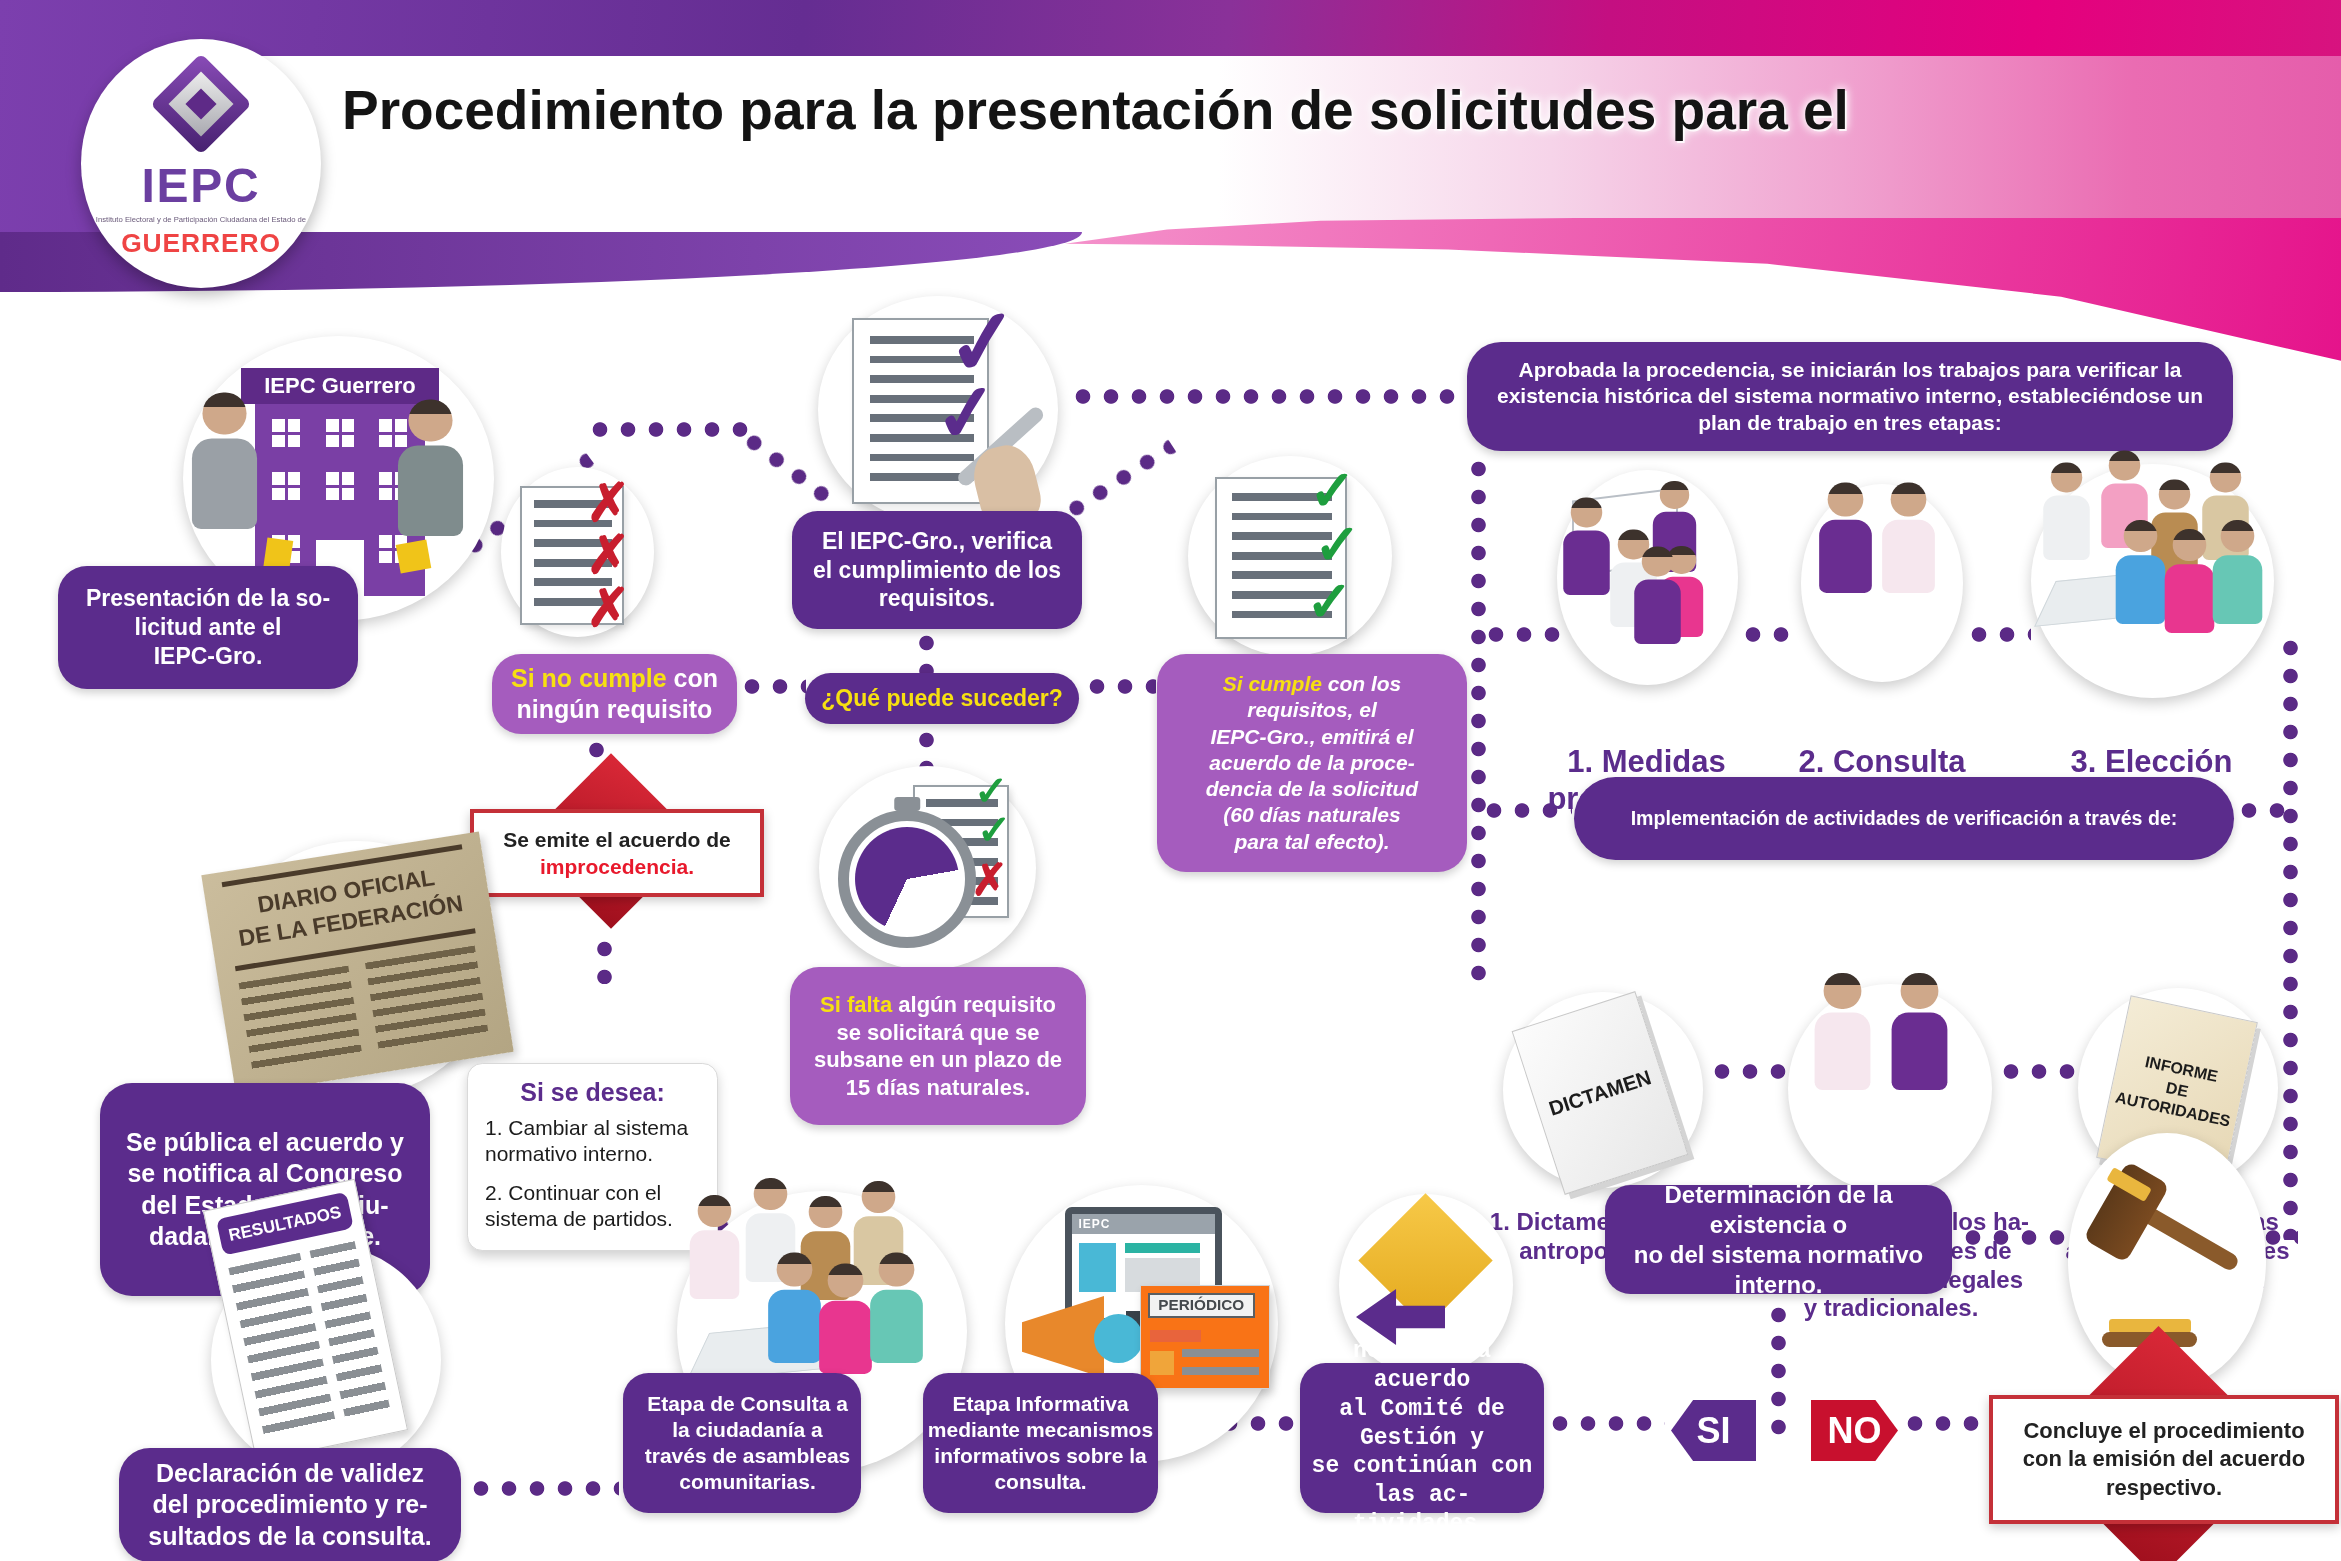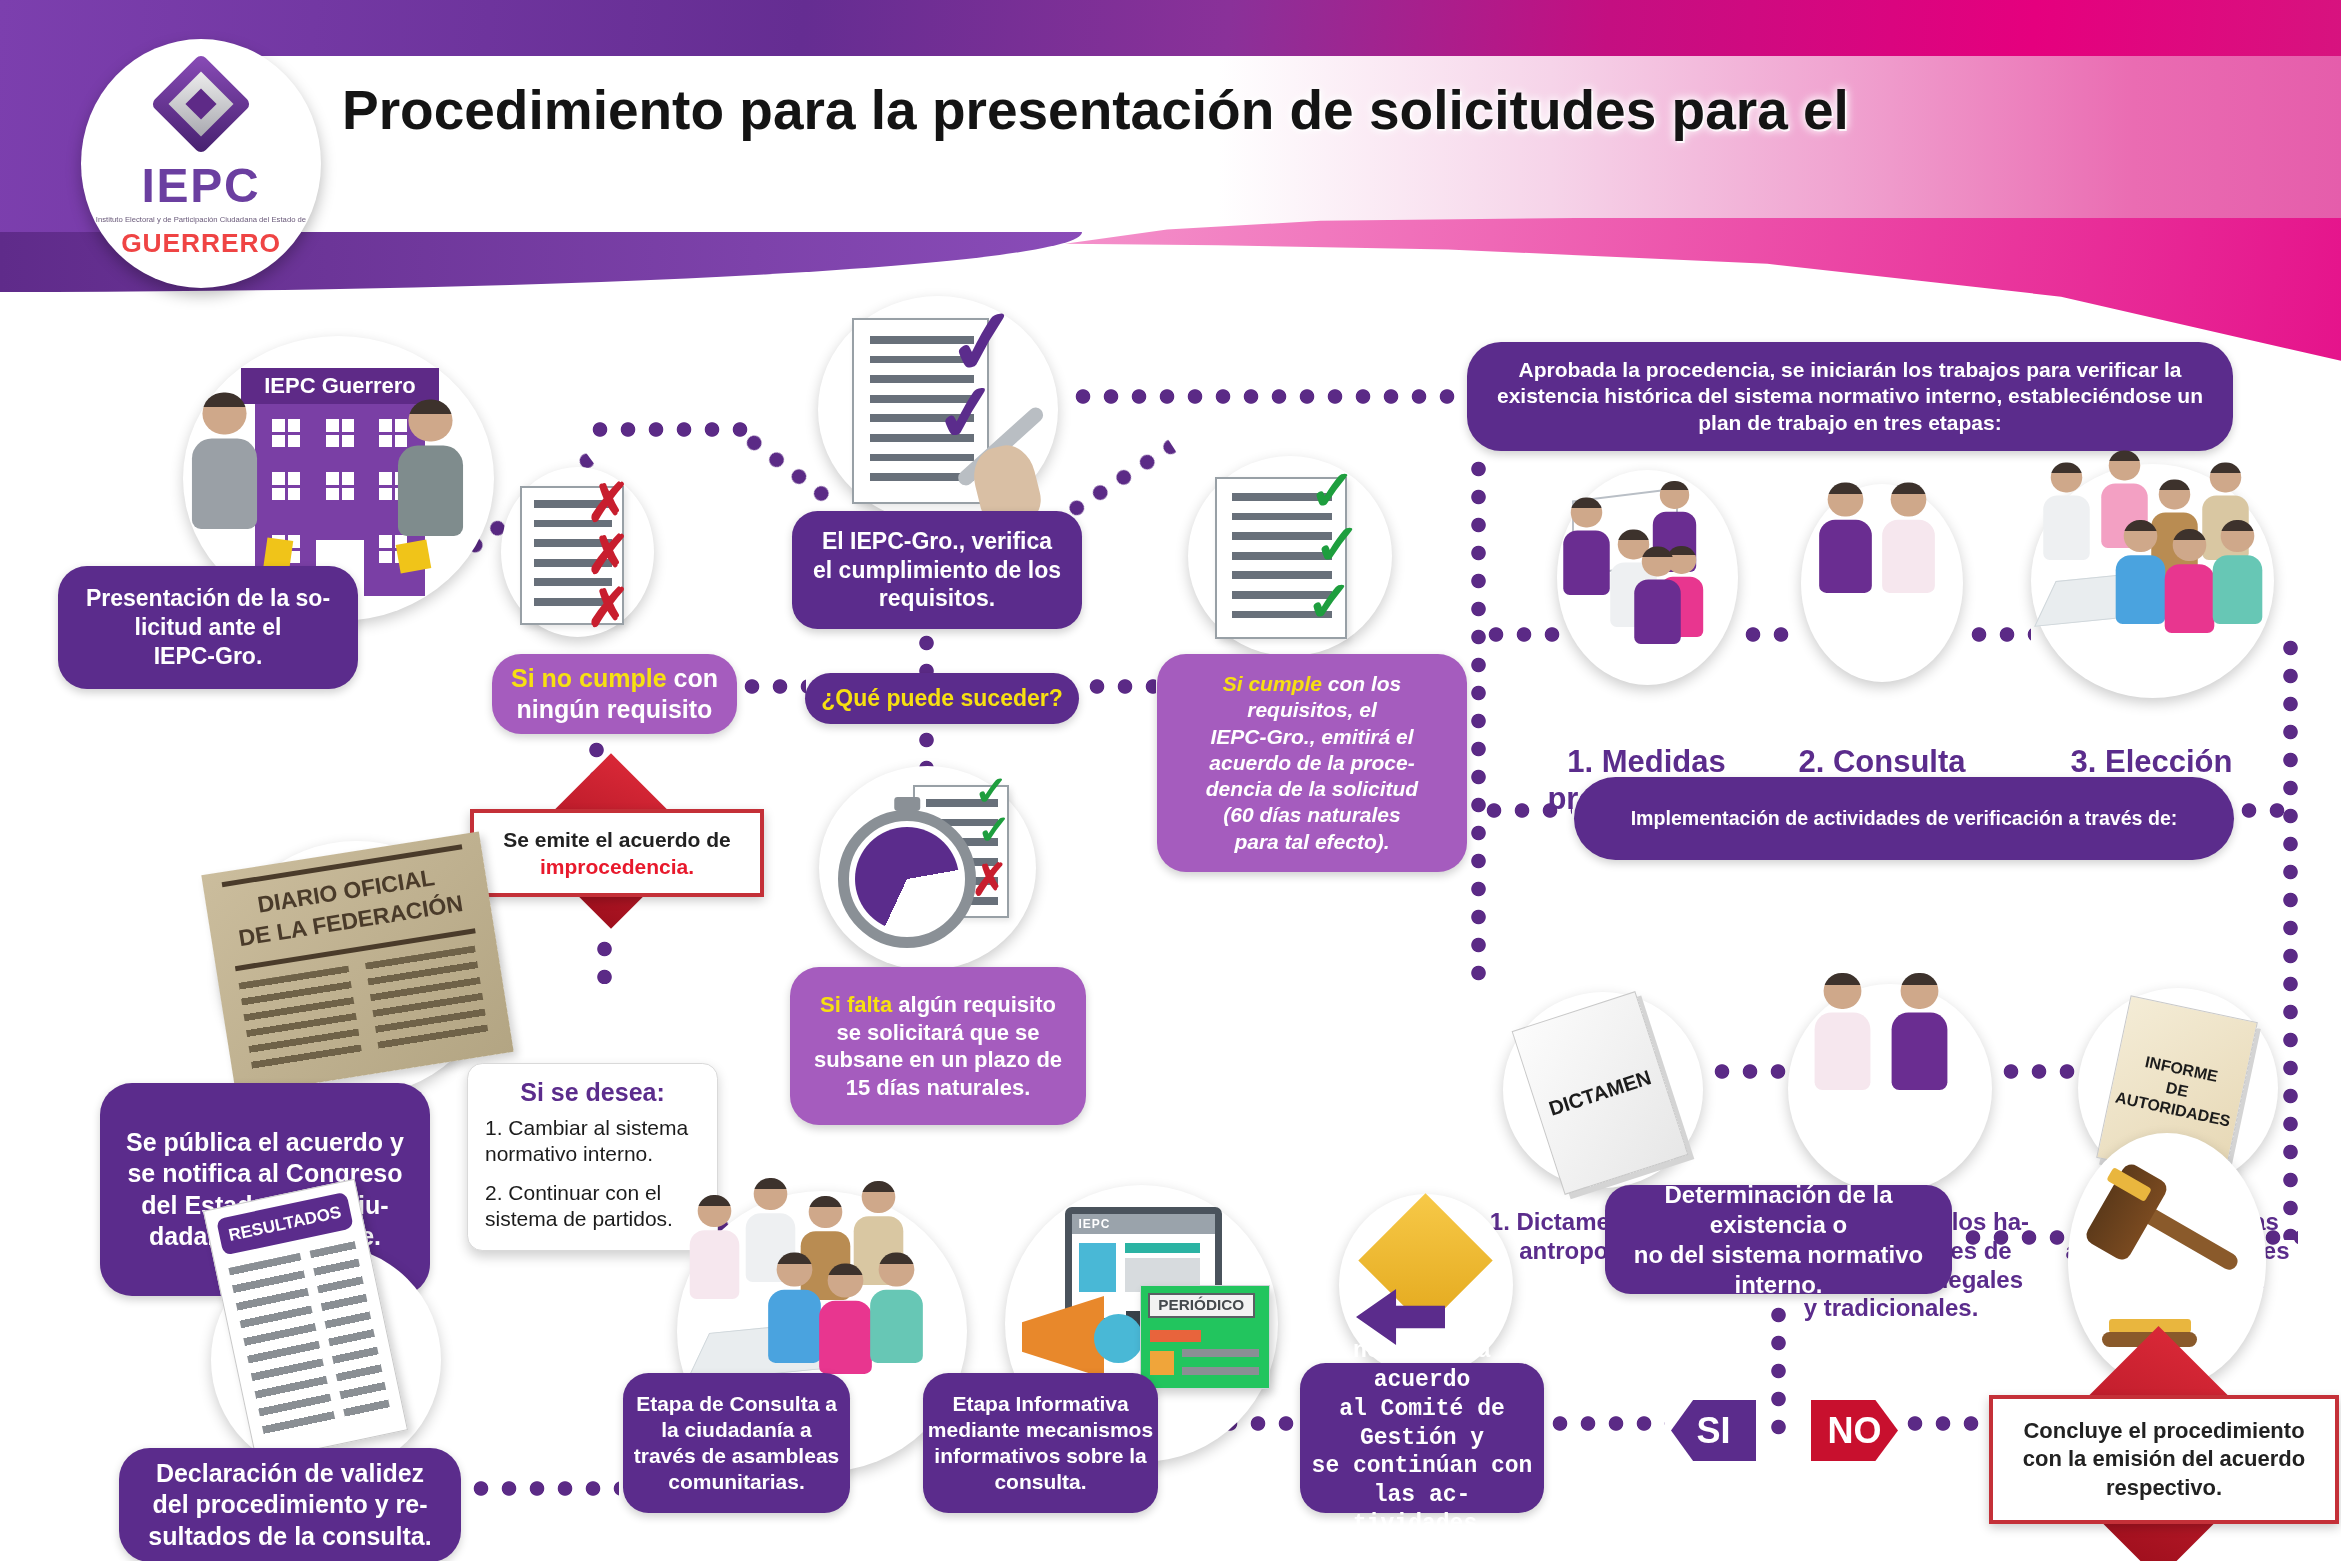--- a/index.html
+++ b/index.html
@@ -458,40 +458,40 @@
       </div>
     <div class="pr" style="left:153px;top:118px;--c:#e8368f;--k:1.7;">
         <i></i>
         <b></b>
       </div>
     <div class="pr" style="left:204px;top:107px;--c:#67c7b5;--k:1.7;">
         <i></i>
         <b></b>
       </div>
   </div>
-  <div class="bx pbox" style="left:623px;top:1373px;width:227px;height:140px;font-size:21px;">
+  <div class="bx pbox" style="left:623px;top:1373px;width:227px;height:140px;font-size:21px;padding-left:11px;">
     <span>Etapa de Consulta a
 la ciudadanía a
 través de asambleas
 comunitarias.</span>
   </div>
 
   <div class="cir" style="left:1005px;top:1185px;width:273px;height:277px;">
     <div class="mon" style="left:60px;top:22px;width:143px;height:104px;">
       <div class="scr">
           <div class="scrbar">IEPC</div>
         <div class="abs" style="left:6.8px;top:29px;width:37px;height:49px;background:#49b8d6;"></div>
         <div class="abs" style="left:53px;top:29px;width:75px;height:10.2px;background:#2bb3a3;"></div>
         <div class="abs" style="left:53px;top:44px;width:75px;height:34px;background:#d7dbde;"></div>
       </div>
     </div>
     <div class="abs" style="left:121px;top:126px;width:20.4px;height:25.5px;background:#39424a;"></div>
     <div class="mega" style="left:17px;top:111px;width:82px;height:82px;"></div>
     <div class="megb" style="left:89px;top:129px;width:49px;height:49px;"></div>
-    <div class="sheet" style="left:135px;top:100px;width:128px;height:102px;background:#22c55e;border:1.7px solid #cfd4d8;">
+    <div class="sheet" style="left:135px;top:100px;width:128px;height:102px;background:#f97316;border:1.7px solid #cfd4d8;">
       <div class="ptag" style="left:6.8px;top:6.8px;font-size:15.3px;">PERIÓDICO</div>
       <div class="abs" style="left:8.5px;top:44px;width:51px;height:12px;background:#e8643c;"></div>
       <div class="abs" style="left:8.5px;top:65px;width:24px;height:24px;background:#f0a53a;"></div>
       <div class="bars" style="left:41px;top:63px;width:77px;height:32px;"></div>
     </div>
   </div>
   <div class="bx pbox" style="left:923px;top:1373px;width:235px;height:140px;font-size:21px;">
     <span>Etapa Informativa
 mediante mecanismos
 informativos sobre la

